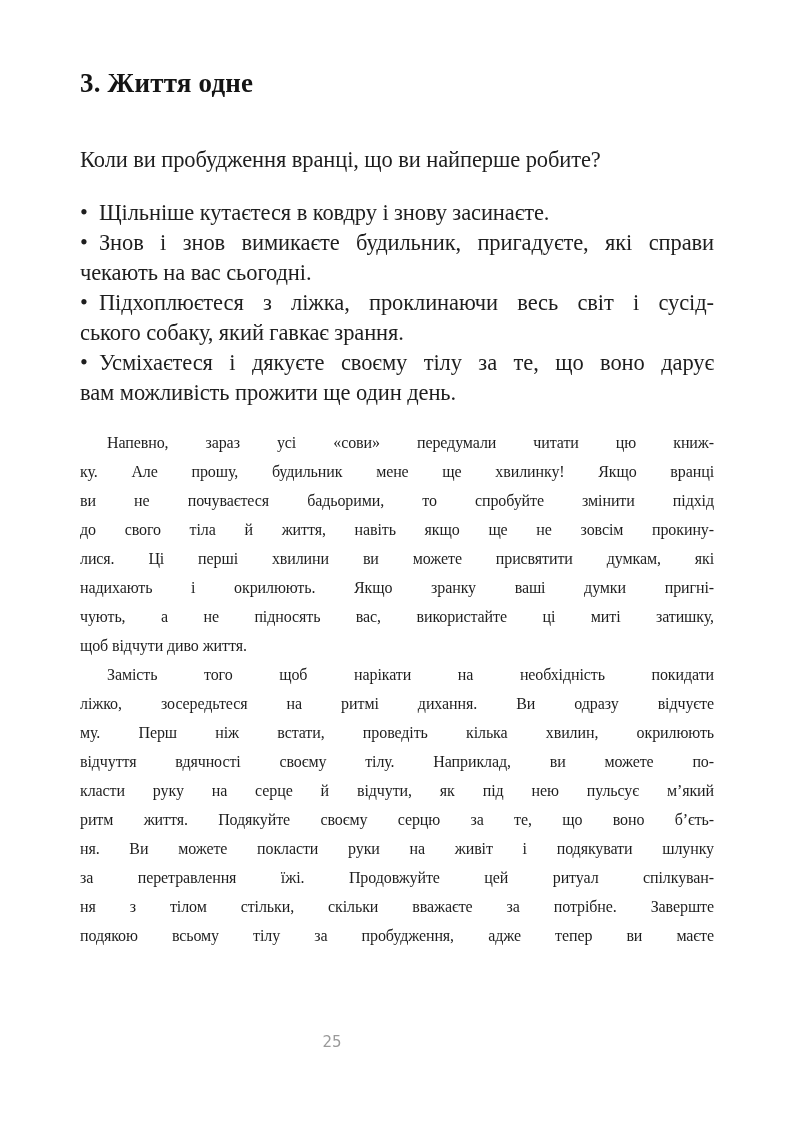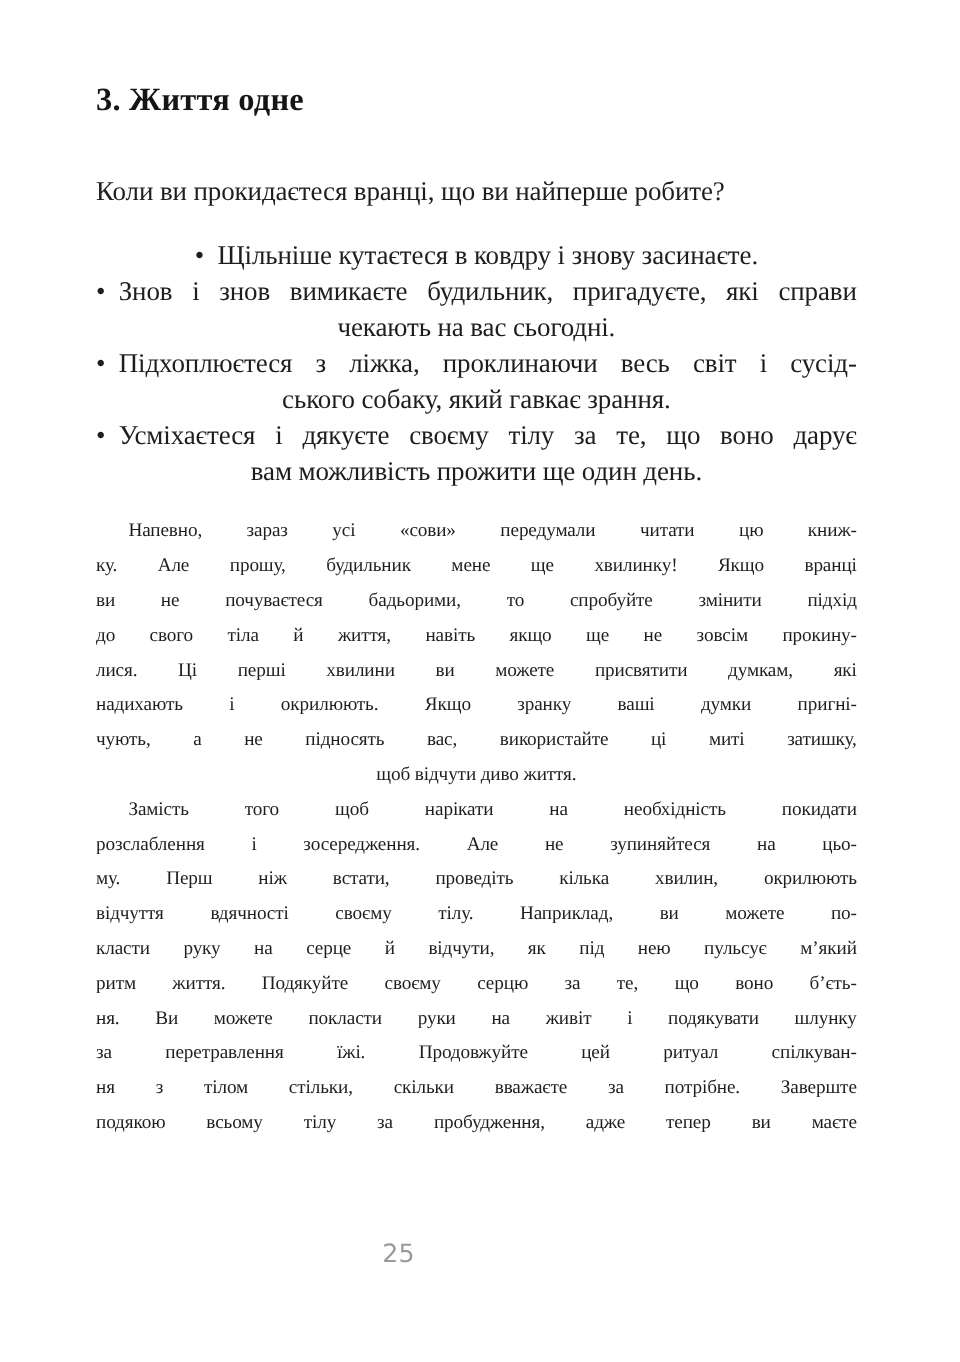--- a/index.html
+++ b/index.html
@@ -43,49 +43,49 @@
   .para {
     margin-top: 20px;
     font-size: 16px;
     line-height: 29px;
     letter-spacing: -0.1px;
   }
   .para + .para {
     margin-top: 0;
   }
   .line {
-    text-align: center;
+    text-align: left;
     white-space: normal;
   }
   .line.jl {
     text-align: justify;
     text-align-last: justify;
   }
   .line.ind {
     padding-left: 27px;
   }
   .page-number {
     position: absolute;
     left: 0;
     top: 1033px;
     width: 664px;
     text-align: center;
     font-family: "DejaVu Sans", "Liberation Sans", sans-serif;
-    font-size: 21px;
+    font-size: 15px;
     color: var(--pagenum-color, #9a9a9a);
   }
 </style>
 </head>
 <body>
 
 <div class="content">
 
   <h1 class="chapter-heading">3. Життя одне</h1>
 
-  <p class="intro">Коли ви прокидаєтеся вранці, що ви найперше робите?</p>
+  <p class="intro">Коли ви пробудження вранці, що ви найперше робите?</p>
 
   <div class="bullet-list">
       <div class="line">• Щільніше кутаєтеся в ковдру і знову засинаєте.</div>
       <div class="line jl">• Знов і знов вимикаєте будильник, пригадуєте, які справи</div>
       <div class="line">чекають на вас сьогодні.</div>
       <div class="line jl">• Підхоплюєтеся з ліжка, проклинаючи весь світ і сусід-</div>
       <div class="line">ського собаку, який гавкає зрання.</div>
       <div class="line jl">• Усміхаєтеся і дякуєте своєму тілу за те, що воно дарує</div>
       <div class="line">вам можливість прожити ще один день.</div>
     </div>
@@ -96,21 +96,21 @@
       <div class="line jl">ви не почуваєтеся бадьорими, то спробуйте змінити підхід</div>
       <div class="line jl">до свого тіла й життя, навіть якщо ще не зовсім прокину-</div>
       <div class="line jl">лися. Ці перші хвилини ви можете присвятити думкам, які</div>
       <div class="line jl">надихають і окрилюють. Якщо зранку ваші думки пригні-</div>
       <div class="line jl">чують, а не підносять вас, використайте ці миті затишку,</div>
       <div class="line">щоб відчути диво життя.</div>
     </div>
 
   <div class="para">
       <div class="line jl ind">Замість того щоб нарікати на необхідність покидати</div>
-      <div class="line jl">розслаблення і зосередження. Але не зупиняйтеся на цьо-</div>
+      <div class="line jl">ліжко, зосередьтеся на ритмі дихання. Ви одразу відчуєте</div>
       <div class="line jl">му. Перш ніж встати, проведіть кілька хвилин, окрилюють</div>
       <div class="line jl">відчуття вдячності своєму тілу. Наприклад, ви можете по-</div>
       <div class="line jl">класти руку на серце й відчути, як під нею пульсує м’який</div>
       <div class="line jl">ритм життя. Подякуйте своєму серцю за те, що воно б’єть-</div>
       <div class="line jl">ня. Ви можете покласти руки на живіт і подякувати шлунку</div>
       <div class="line jl">за перетравлення їжі. Продовжуйте цей ритуал спілкуван-</div>
       <div class="line jl">ня з тілом стільки, скільки вважаєте за потрібне. Заверште</div>
       <div class="line jl">подякою всьому тілу за пробудження, адже тепер ви маєте</div>
     </div>
 

